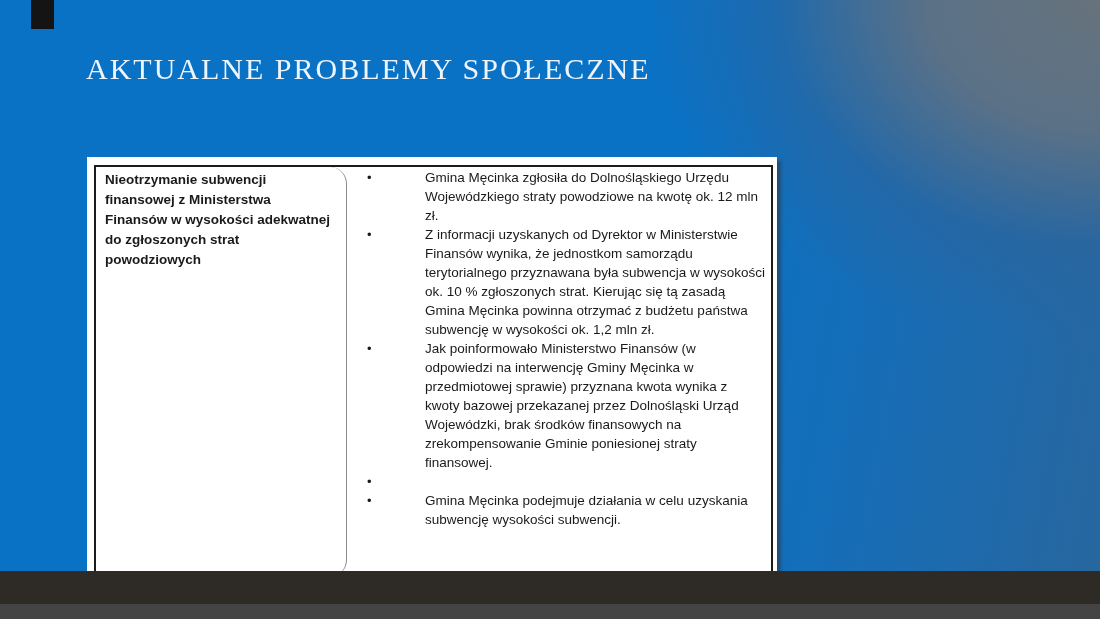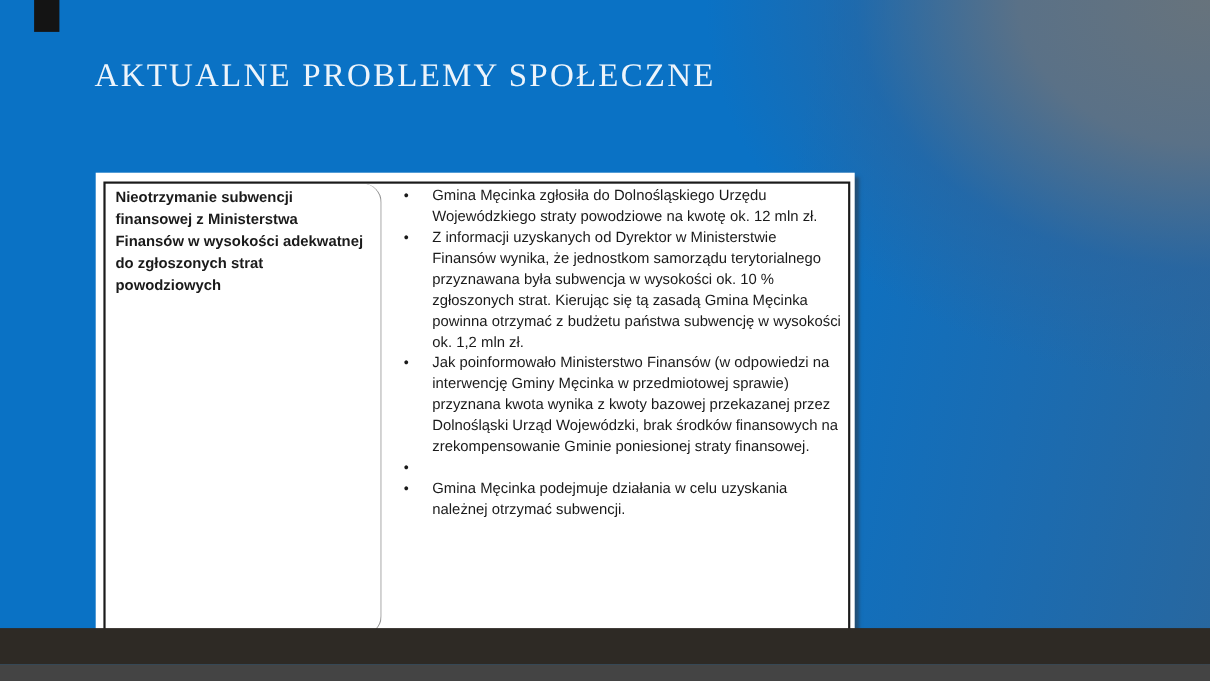--- a/index.html
+++ b/index.html
@@ -58,21 +58,21 @@
   }
   .bullet-list{
     list-style:none;margin:0;padding:0;
     font-size:13.5px;line-height:19px;
   }
   .bullet-item{display:flex;align-items:flex-start;}
   .bullet-glyph{
     width:26px;margin-left:20px;flex:none;
     font-size:13px;
   }
-  .bullet-text{flex:1;}
+  .bullet-text{flex:1;margin-left:32px;}
 </style>
 </head>
 <body>
 
 <div class="slide">
 
   <div class="corner-box"></div>
 
   <div class="title">
     <div>AKTUALNE PROBLEMY SPOŁECZNE</div>
@@ -97,21 +97,21 @@
           </li>
           <li class="bullet-item">
             <span class="bullet-glyph">•</span>
             <span class="bullet-text">Jak poinformowało Ministerstwo Finansów (w odpowiedzi na interwencję Gminy Męcinka w przedmiotowej sprawie) przyznana kwota wynika z kwoty bazowej przekazanej przez Dolnośląski Urząd Wojewódzki, brak środków finansowych na zrekompensowanie Gminie poniesionej straty finansowej.</span>
           </li>
           <li class="bullet-item">
             <span class="bullet-glyph">•</span>
           </li>
           <li class="bullet-item">
             <span class="bullet-glyph">•</span>
-            <span class="bullet-text">Gmina Męcinka podejmuje działania w celu uzyskania należnej otrzymać subwencji.</span>
+            <span class="bullet-text">Gmina Męcinka podejmuje działania w celu uzyskania subwencję wysokości subwencji.</span>
           </li>
         </ul>
       </div>
 
     </div>
   </div>
 
   <div class="bottom-bar"></div>
 
 </div>

